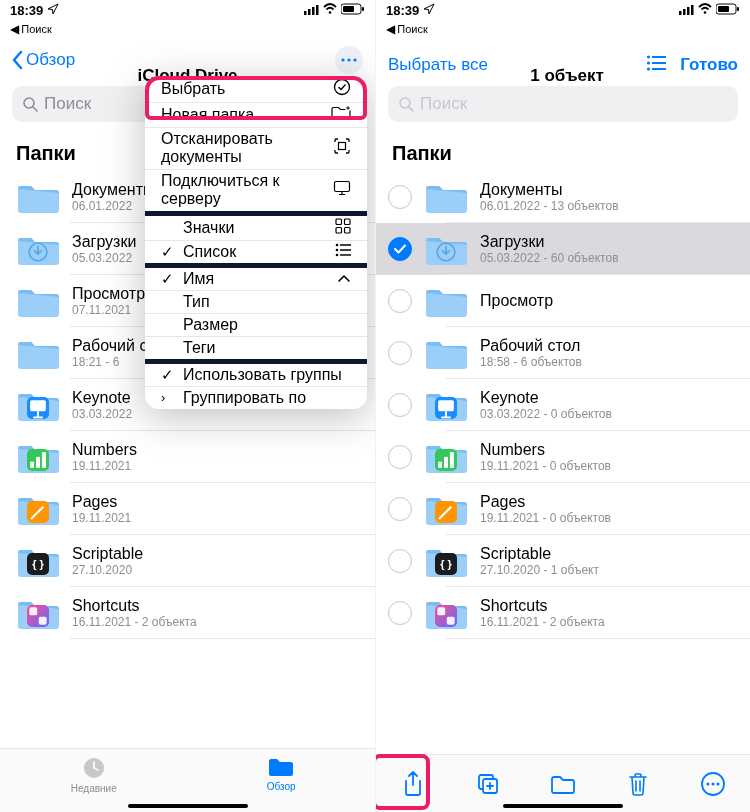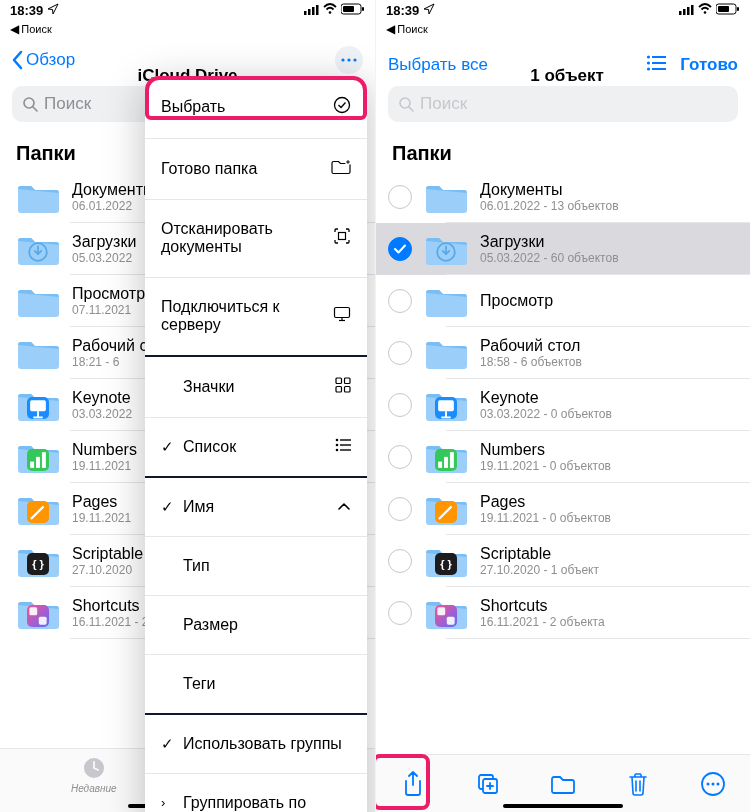--- a/index.html
+++ b/index.html
@@ -41,31 +41,31 @@
   .checkcircle.checked { border-color:#007aff; background:#007aff; display:flex; align-items:center; justify-content:center; color:#fff; }
   .folder-icon { width:44px; height:36px; flex-shrink:0; position:relative; }
   .folder-icon svg { width:100%; height:100%; }
   .app-badge { position:absolute; left:50%; top:58%; transform:translate(-50%,-50%); width:22px; height:22px; border-radius:5px; display:flex; align-items:center; justify-content:center; font-size:12px; color:#fff; }
   .row-text { flex:1; min-width:0; display:flex; flex-direction:column; }
   .row-title { font-size:16px; color:#000; white-space:nowrap; overflow:hidden; text-overflow:ellipsis; }
   .row-sub { font-size:12px; color:#8e8e93; white-space:nowrap; }
 
   
   .menu-overlay { position:absolute; top:76px; right:8px; width:222px; background:#fff; border-radius:14px; box-shadow:0 8px 40px rgba(0,0,0,0.25); overflow:hidden; z-index:10; }
-  .menu-item { display:flex; align-items:center; justify-content:space-between; padding:20px 16px; font-size:16px; border-bottom:1px solid #e5e5ea; }
-  .menu-item.sep-thick { border-bottom:2px solid #0f172a; }
+  .menu-item { display:flex; align-items:center; justify-content:space-between; padding:2px 16px; font-size:16px; border-bottom:1px solid #e5e5ea; }
+  .menu-item.sep-thick { border-bottom:5px solid #0f172a; }
   .menu-item:last-child { border-bottom:none; }
   .menu-item .left { display:flex; align-items:center; gap:8px; }
   .check { font-size:15px; width:14px; display:inline-block; }
   .highlight-box { position:absolute; border:4px solid #ec1c68; border-radius:8px; z-index:20; pointer-events:none; }
   .hl-select { top:76px; right:8px; width:222px; height:44px; border-radius:14px 14px 6px 6px; }
   .hl-share { bottom:2px; left:-4px; width:58px; height:56px; }
 
   
-  .tabbar { height:64px; border-top:1px solid #e5e5ea; display:flex; align-items:flex-start; justify-content:space-around; padding-top:6px; background:#fafafa;font-style:italic; }
+  .tabbar { height:64px; border-top:1px solid #e5e5ea; display:flex; align-items:flex-start; justify-content:space-around; padding-top:6px; background:#fafafa; }
   .tab { display:flex; flex-direction:column; align-items:center; gap:2px; font-size:10px; color:#8e8e93; width:70px; }
   .tab.active { color:#007aff; }
   .home-ind { position:absolute; bottom:4px; left:50%; transform:translateX(-50%); width:120px; height:4px; background:#000; border-radius:3px; }
 
   
   .toolbar { height:58px; border-top:1px solid #e5e5ea; display:flex; align-items:center; justify-content:space-around; background:#fafafa; position:relative; }
   .toolbar .tbtn { width:50px; height:44px; display:flex; align-items:center; justify-content:center; color:#007aff; }
 
   .chev { font-size:12px; }
 </style>
@@ -269,21 +269,21 @@
 
   <div class="menu-overlay">
     <div class="menu-item">
       <span>Выбрать</span>
       <span><svg width="18" height="18" viewBox="0 0 18 18">
             <circle cx="9" cy="9" r="7.5" stroke="#000" stroke-width="1.3" fill="none"></circle>
             <path d="M5.5 9 L8 11.5 L12.5 6.5" stroke="#000" stroke-width="1.3" fill="none"></path>
           </svg></span>
     </div>
     <div class="menu-item">
-      <span>Готово папка</span>
+      <span>Новая папка</span>
       <span><svg width="20" height="16" viewBox="0 0 20 16">
             <path d="M1 4c0-1 .5-1.5 1.5-1.5h5l2 2h8c1 0 1.5.5 1.5 1.5v7c0 1-.5 1.5-1.5 1.5h-15c-1 0-1.5-.5-1.5-1.5V4z" stroke="#000" stroke-width="1.2" fill="none"></path>
             <circle cx="17" cy="3" r="3" fill="#fff"></circle>
             <path d="M17 1.2v3.6M15.2 3h3.6" stroke="#000" stroke-width="1"></path>
           </svg></span>
     </div>
     <div class="menu-item">
       <span style="line-height:1.15">Отсканировать документы</span>
       <span><svg width="18" height="18" viewBox="0 0 18 18">
             <path d="M2 5V3c0-.5.5-1 1-1h2M16 5V3c0-.5-.5-1-1-1h-2M2 13v2c0 .5.5 1 1 1h2M16 13v2c0 .5-.5 1-1 1h-2" stroke="#000" stroke-width="1.3" fill="none"></path>

